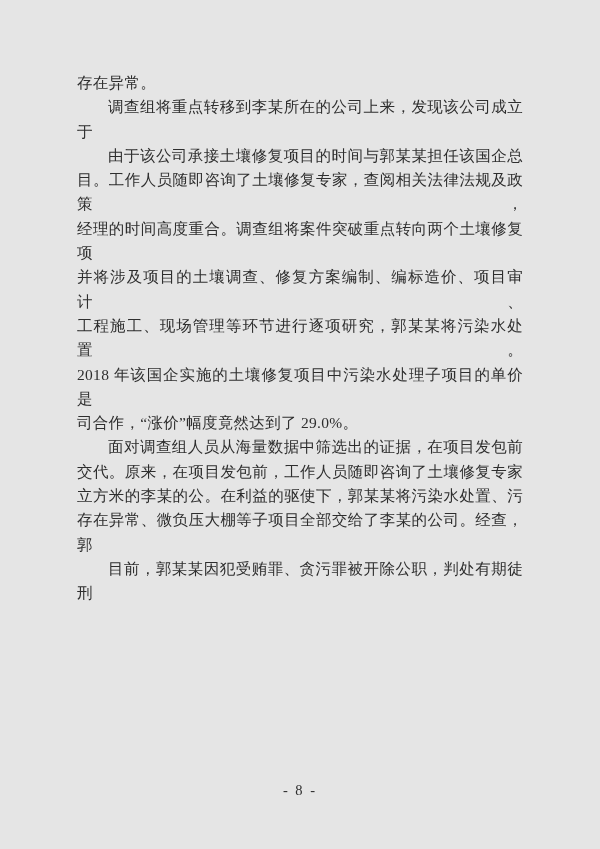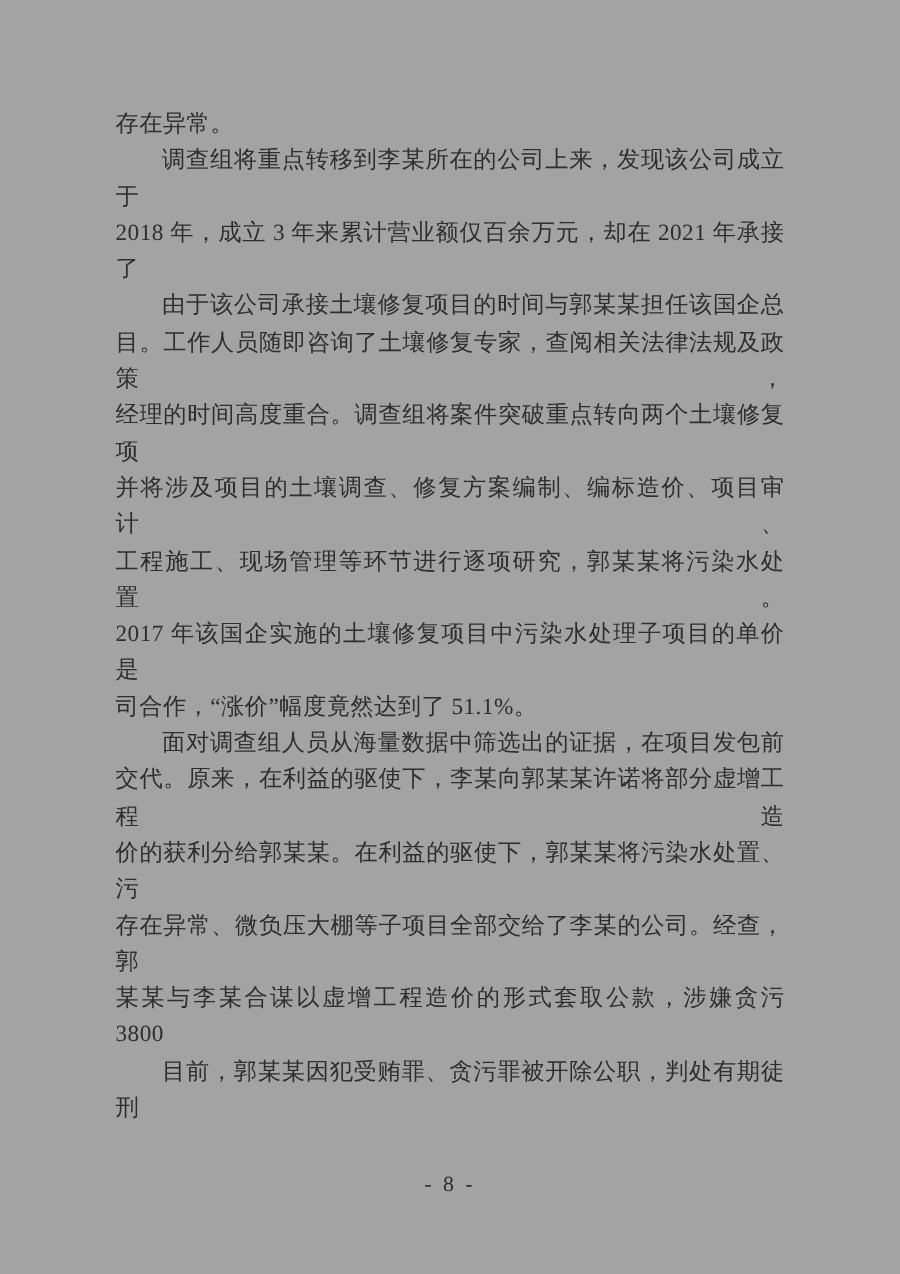--- a/index.html
+++ b/index.html
@@ -11,21 +11,21 @@
     height: 849px;
     background: #fcfcfb;
     position: relative;
     overflow: hidden;
     font-family: "Liberation Serif", "DejaVu Serif", serif;
     color: #2e2e2e;
   }
   .page {
     position: absolute;
     inset: 0;
-    background: #a3a3a3;
+    background: #e5e5e5;
   }
   .content {
     position: absolute;
     left: 77px;
     top: 71px;
     width: 446px;
     font-size: 15.5px;
     line-height: 24.3px;
     letter-spacing: 0.3px;
   }
@@ -51,30 +51,28 @@
     color: #2e2e2e;
   }
 </style>
 </head>
 <body>
 
 <div class="page">
   <div class="content">
     <div class="line end">存在异常。</div>
     <div class="line indent">调查组将重点转移到李某所在的公司上来，发现该公司成立于</div>
-    <div class="line">2018 年，成立 3 年来累计营业额仅百余万元，却在 2021 年承接了</div>
     <div class="line indent">由于该公司承接土壤修复项目的时间与郭某某担任该国企总</div>
     <div class="line">目。工作人员随即咨询了土壤修复专家，查阅相关法律法规及政策，</div>
     <div class="line">经理的时间高度重合。调查组将案件突破重点转向两个土壤修复项</div>
     <div class="line">并将涉及项目的土壤调查、修复方案编制、编标造价、项目审计、</div>
     <div class="line">工程施工、现场管理等环节进行逐项研究，郭某某将污染水处置。</div>
-    <div class="line">2017 年该国企实施的土壤修复项目中污染水处理子项目的单价是</div>
-    <div class="line end">司合作，“涨价”幅度竟然达到了 51.1%。</div>
+    <div class="line">2018 年该国企实施的土壤修复项目中污染水处理子项目的单价是</div>
+    <div class="line end">司合作，“涨价”幅度竟然达到了 29.0%。</div>
     <div class="line indent">面对调查组人员从海量数据中筛选出的证据，在项目发包前</div>
-    <div class="line">交代。原来，在利益的驱使下，李某向郭某某许诺将部分虚增工程造</div>
-    <div class="line">价的获利分给郭某某。在利益的驱使下，郭某某将污染水处置、污</div>
+    <div class="line">交代。原来，在项目发包前，工作人员随即咨询了土壤修复专家</div>
+    <div class="line">立方米的李某的公。在利益的驱使下，郭某某将污染水处置、污</div>
     <div class="line">存在异常、微负压大棚等子项目全部交给了李某的公司。经查，郭</div>
-    <div class="line">某某与李某合谋以虚增工程造价的形式套取公款，涉嫌贪污 3800</div>
     <div class="line indent">目前，郭某某因犯受贿罪、贪污罪被开除公职，判处有期徒刑</div>
 
   </div>
   <div class="page-num">- 8 -</div>
 </div>
 
 </body></html>

